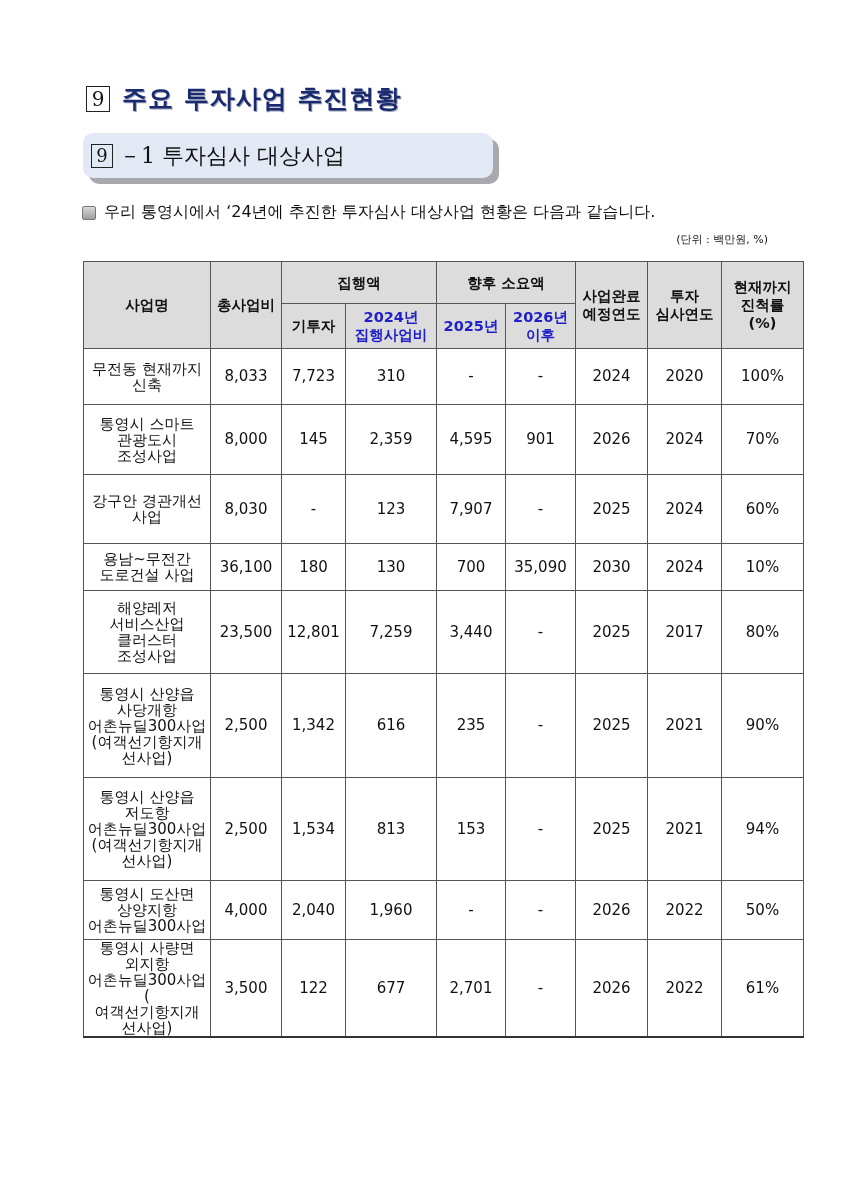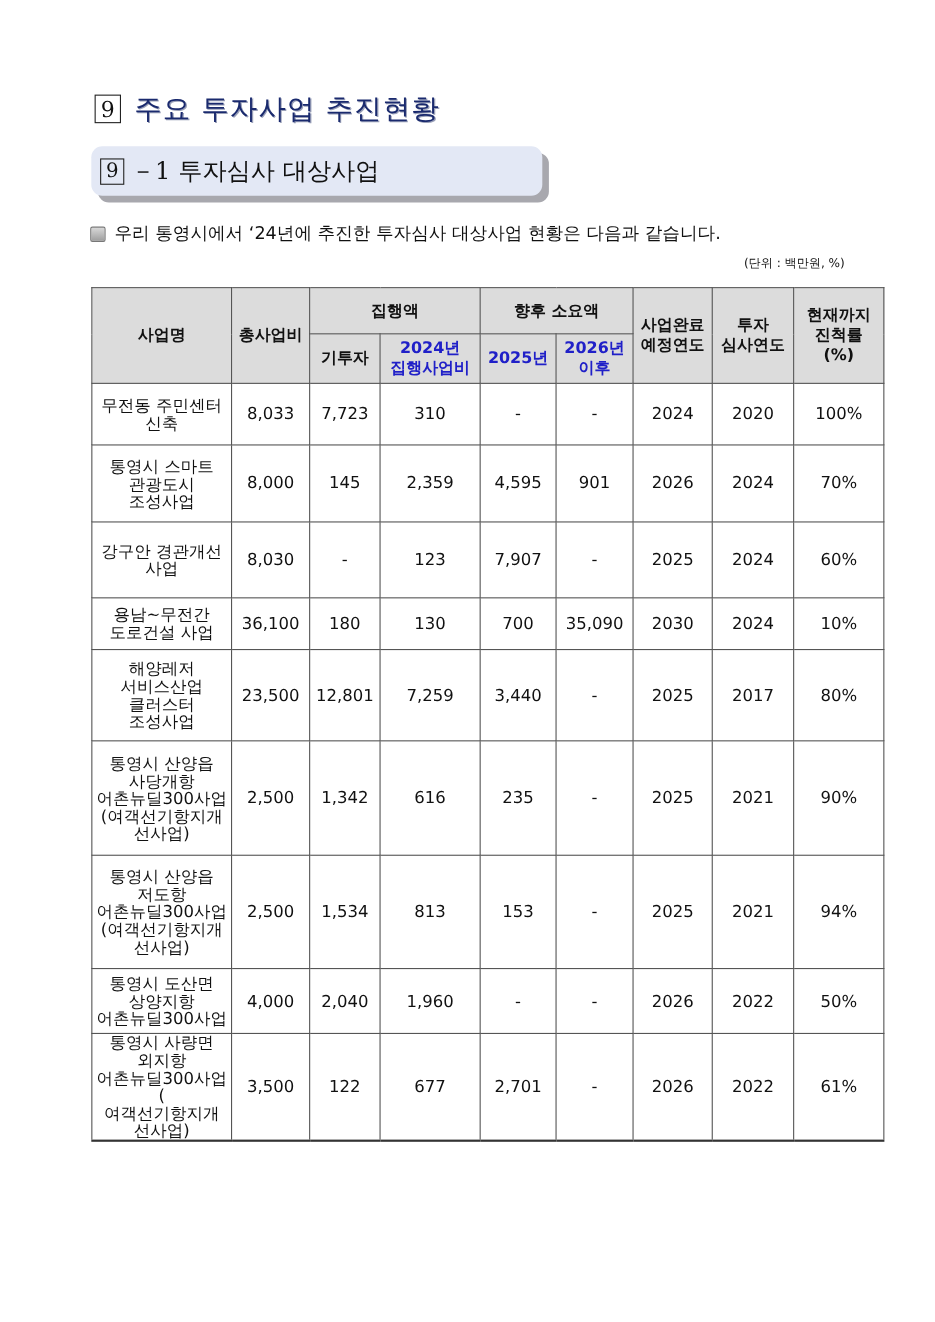--- a/index.html
+++ b/index.html
@@ -2,21 +2,21 @@
 <html><head>
 <meta charset="utf-8">
 <style>
   html, body { margin:0; padding:0; background:#ffffff; }
   body { width:850px; height:1202px; position:relative; overflow:hidden;
          font-family:"DejaVu Sans", sans-serif; color:#111; }
   .title { position:absolute; left:86px; top:82px; display:flex; align-items:center; }
   .title .num { display:inline-block; width:22px; height:24px; border:1.5px solid #222;
                 font-family:"DejaVu Serif", serif; font-size:20px; line-height:24px; text-align:center;
                 color:#111; font-weight:normal; margin-right:12px; }
-  .title .txt { font-size:25px; font-weight:normal; color:#1a2a6e; letter-spacing:1px;
+  .title .txt { font-size:25px; font-weight:bold; color:#1a2a6e; letter-spacing:1px;
                 text-shadow:1px 1px 0 #9aa0b8; }
   .subbox { position:absolute; left:83px; top:133px; width:410px; height:45px;
             background:#e3e8f5; border-radius:10px; box-shadow:6px 6px 0 #a8a8ae; }
   .subbox .inner { position:absolute; left:8px; top:8px; display:flex; align-items:center; }
   .subbox .num { display:inline-block; width:20px; height:22px; border:1.2px solid #222;
                  font-family:"DejaVu Serif", serif; font-size:18px; line-height:22px; text-align:center; margin-right:6px; }
   .subbox .txt { font-family:"DejaVu Serif", serif; font-size:22px; color:#111; }
   .intro { position:absolute; left:82px; top:202px; font-size:16px; display:flex; align-items:center; color:#111; }
   .bullet { display:inline-block; width:12px; height:12px; border:1px solid #777; background:linear-gradient(#d8d8d8,#9e9e9e);
             border-radius:2px; margin-right:8px; }
@@ -87,21 +87,21 @@
       </th>
       <th class="blue">2025년</th>
       <th class="blue">
         <span>2026년</span><br><span>이후</span>
       </th>
     </tr>
   </thead>
   <tbody id="tbody">
       <tr style="height: 56px;">
         <td class="name">
-          <div>무전동 주민센터</div>
+          <div>무전동 현재까지</div>
           <div>신축</div>
         </td>
         <td>8,033</td>
         <td>7,723</td>
         <td>310</td>
         <td>-</td>
         <td>-</td>
         <td>2024</td>
         <td>2020</td>
         <td>100%</td>

